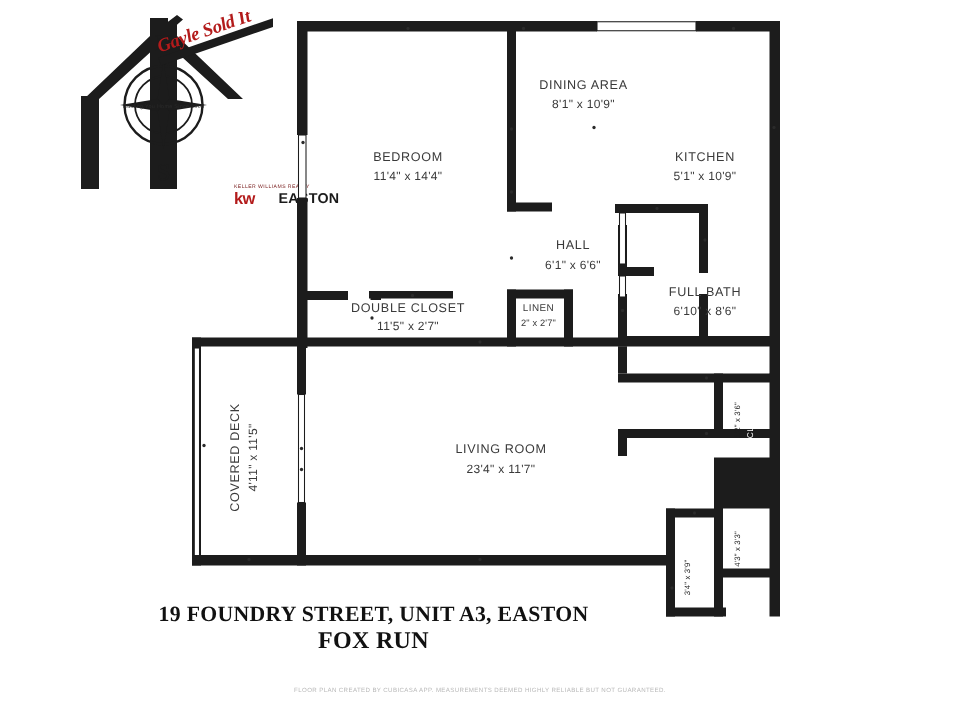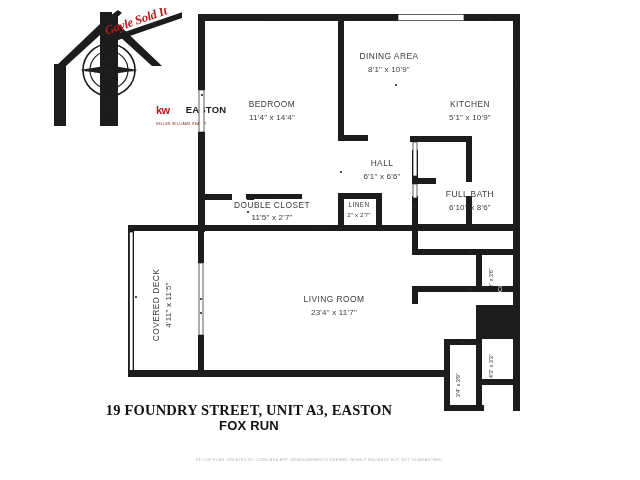--- a/index.html
+++ b/index.html
@@ -27,24 +27,25 @@
     left: 52px;
     top: 8px;
     width: 130px;
     height: 130px;
   }
   #brand svg { display: block; }
 
   .kw-block {
     position: absolute;
     left: 104px;
-    top: 97px;
+    top: 114px;
     width: 62px;
     height: 22px;
     display: flex;
+    align-items: center;
     gap: 16px;
   }
   .kw-mark {
     font-size: 11px;
     font-weight: bold;
     color: #b31b1b;
     letter-spacing: -0.5px;
     line-height: 1;
     font-family: "Liberation Sans", sans-serif;
   }
@@ -130,22 +131,22 @@
   }
   .title-line1 {
     font-family: "Liberation Serif", serif;
     font-size: 14.5px;
     font-weight: bold;
     color: #111111;
     letter-spacing: 0.2px;
     line-height: 1.15;
   }
   .title-line2 {
-    font-family: Liberation Sans, sans-serif;
-    font-size: 13px;
+    font-family: Liberation Serif, serif;
+    font-size: 16px;
     font-weight: bold;
     color: #111111;
     letter-spacing: 0.2px;
     line-height: 1.15;
   }
   #disclaimer {
     position: absolute;
     left: 0;
     top: 457px;
     width: 640px;

